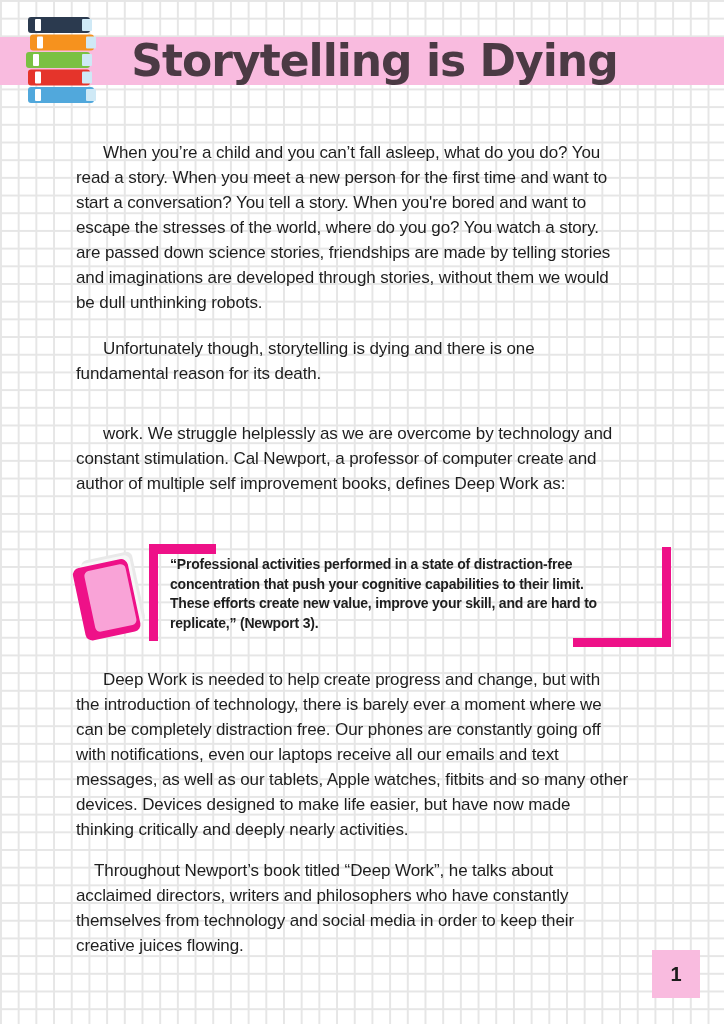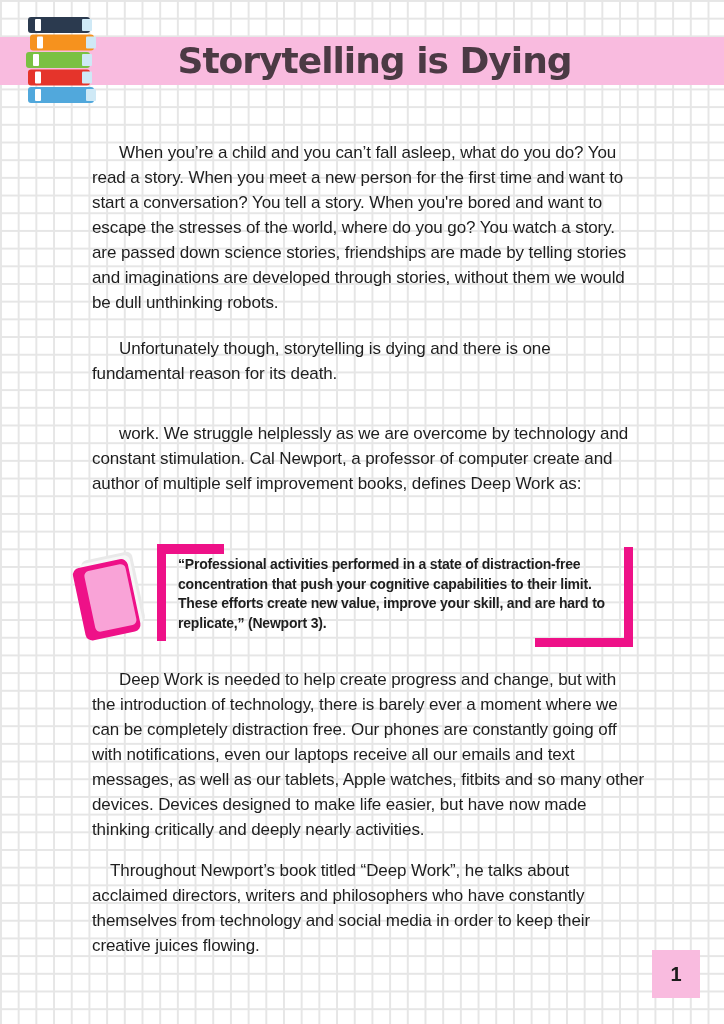--- a/index.html
+++ b/index.html
@@ -18,38 +18,38 @@
 
   
   .banner{
     position:absolute; left:0; top:37px; width:724px; height:48px;
     background:var(--banner,#f9bbdf);
   }
   .title{
     position:absolute; left:0; top:37px; width:724px; height:48px;
     line-height:48px; text-align:center; padding-left:25px; box-sizing:border-box;
     font-family:"DejaVu Sans", sans-serif;
-    font-weight:bold; font-size:36px; letter-spacing:-1px;
+    font-weight:bold; font-size:44px; letter-spacing:-1px;
     color:var(--title_ink,#4b3a44);
   }
   .bookstack{ position:absolute; left:24px; top:16px; }
 
   
   .content{ position:absolute; left:76px; top:0; width:600px; }
   .para{ position:absolute; left:0; width:600px;
     font-size:17px; line-height:25px; letter-spacing:-0.1px;
     color:var(--body_ink,#1e1e1e); }
-  .para .line{ white-space:nowrap;margin-left:16px; }
+  .para .line{ white-space:nowrap; }
   .para .line:first-child{ padding-left:27px; }
   .p1{ top:140px; } .p2{ top:336px; } .p3{ top:421px; }
   .p4{ top:667px; } .p5{ top:858px; }
   .p5 .line:first-child{ padding-left:18px; }
 
   
-  .quote{ position:absolute; left:149px; top:544px; width:476px; height:103px;margin-left:8px; }
+  .quote{ position:absolute; left:149px; top:544px; width:522px; height:103px; }
   .qbar{ position:absolute; background:var(--accent,#ee1188); }
   .qbar-top{ left:0; top:0; width:67px; height:10px; }
   .qbar-left{ left:0; top:0; width:9px; height:97px; }
   .qbar-right{ right:0; top:3px; width:9px; height:100px; }
   .qbar-bottom{ right:0; bottom:0; width:98px; height:9px; }
   .quote-text{
     position:absolute; left:21px; top:11px; width:492px;
     font-weight:bold; font-size:14px; line-height:19.5px; letter-spacing:-0.2px;
     color:var(--body_ink,#1e1e1e);
   }

